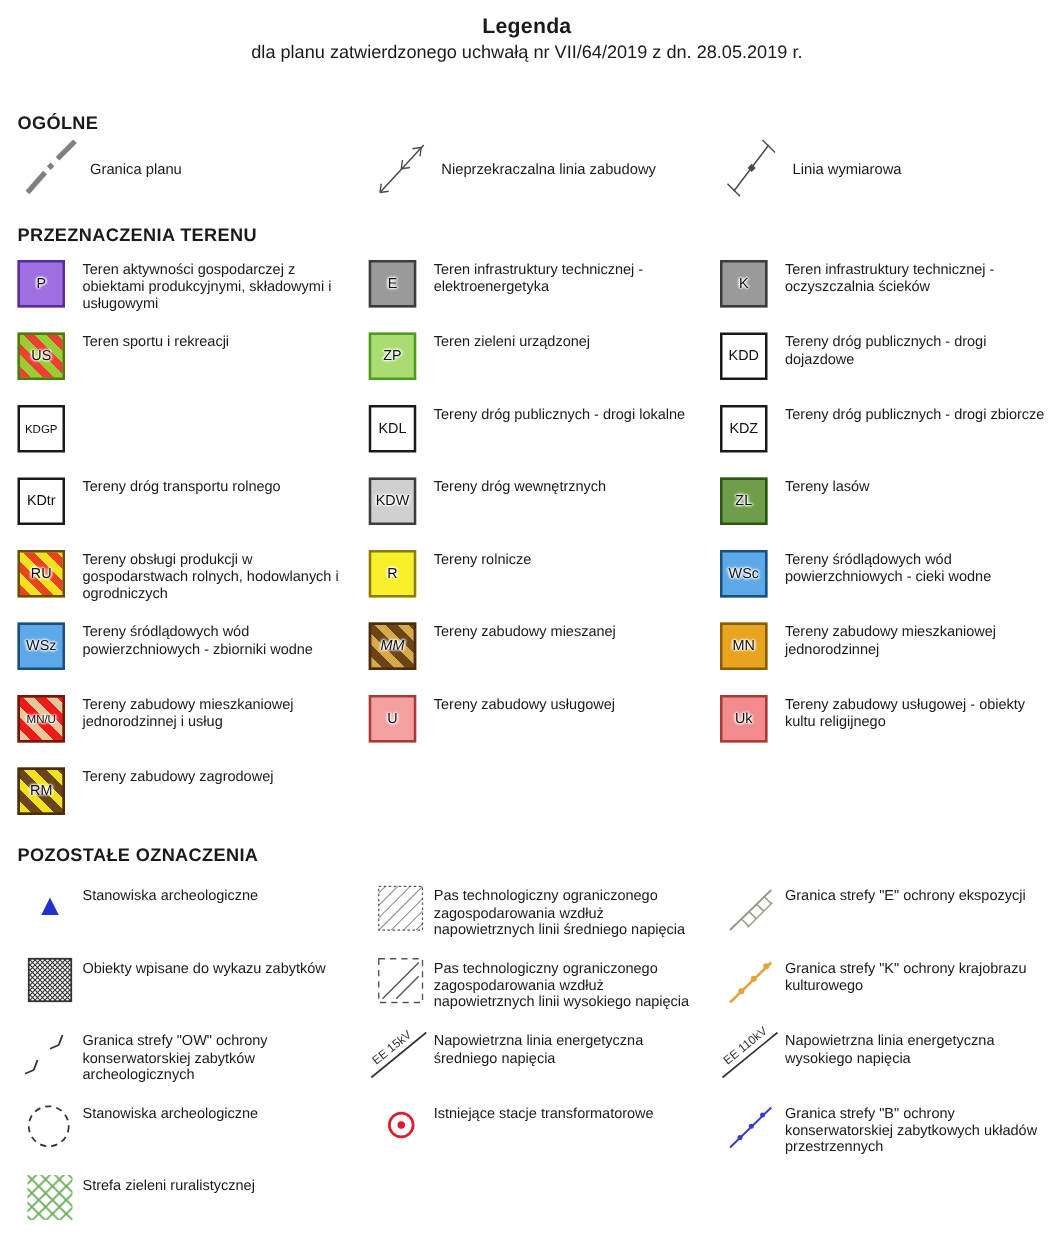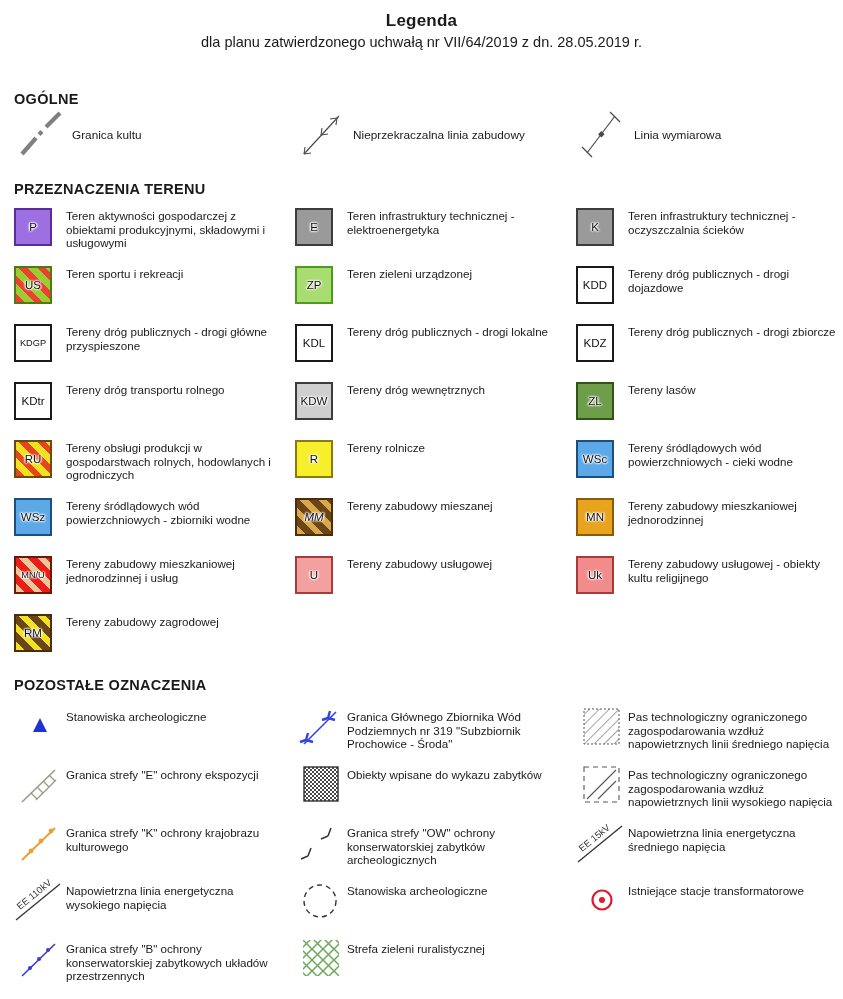--- a/index.html
+++ b/index.html
@@ -105,21 +105,21 @@
   <div class="grid row-ogolne">
 
     <div class="cell">
       <div class="sym-wrap">
         <svg width="50" height="46" viewBox="0 0 50 46">
           <line x1="4" y1="42" x2="18" y2="26" stroke="#808080" stroke-width="4.2" stroke-linecap="butt"></line>
           <line x1="21" y1="22.5" x2="24" y2="19.5" stroke="#808080" stroke-width="4.2"></line>
           <line x1="28" y1="15" x2="42" y2="1" stroke="#808080" stroke-width="4.2"></line>
         </svg>
       </div>
-      <div class="cell-label">Granica kultu</div>
+      <div class="cell-label">Granica planu</div>
     </div>
 
     <div class="cell">
       <div class="sym-wrap">
         <svg width="50" height="48" viewBox="0 0 50 48">
           <line x1="5" y1="43" x2="40" y2="5" stroke="#4a4a4a" stroke-width="1.2"></line>
           <path d="M5,43 l7,-1 M5,43 l1,-7" stroke="#4a4a4a" stroke-width="1.1" fill="none"></path>
           <path d="M22,24 l7,-1 M22,24 l1,-7" stroke="#4a4a4a" stroke-width="1.1" fill="none"></path>
           <path d="M38,7 l-1,7 M38,7 l-7,1" stroke="#4a4a4a" stroke-width="1.1" fill="none"></path>
         </svg>
@@ -192,21 +192,20 @@
           </div>
         </div>
         <div class="cell-label">Tereny dróg publicznych - drogi dojazdowe</div>
       </div>
       <div class="cell">
         <div class="sym-wrap">
           <div class="swatch" style="background: rgb(255, 255, 255); border: 2.2px solid rgb(26, 26, 26);">
             <span class="code small">KDGP</span>
           </div>
         </div>
-        <div class="cell-label">Tereny dróg publicznych - drogi główne przyspieszone</div>
       </div>
       <div class="cell">
         <div class="sym-wrap">
           <div class="swatch" style="background: rgb(255, 255, 255); border: 2.2px solid rgb(26, 26, 26);">
             <span class="code">KDL</span>
           </div>
         </div>
         <div class="cell-label">Tereny dróg publicznych - drogi lokalne</div>
       </div>
       <div class="cell">
@@ -327,30 +326,20 @@
 <div class="section" style="margin-top:8px;">
   <div class="section-title">POZOSTAŁE OZNACZENIA</div>
   <div class="grid rowset2" style="margin-top:10px;" id="other-grid">
       <div class="cell">
         <div class="sym-wrap">
           <svg width="40" height="40" viewBox="0 0 40 40">
             <polygon points="20,12 27,26 13,26" fill="#2233cc"></polygon>
           </svg>
         </div>
         <div class="cell-label">Stanowiska archeologiczne</div>
-      </div>
-      <div class="cell">
-        <div class="sym-wrap">
-          <svg width="46" height="44" viewBox="0 0 46 44">
-            <line x1="6" y1="38" x2="38" y2="6" stroke="#3344dd" stroke-width="1.6"></line>
-            <path d="M8,34 l-6,2 M8,34 l2,-7 M8,34 l7,2" stroke="#3344dd" stroke-width="2.4" fill="none"></path>
-            <path d="M30,12 l-6,2 M30,12 l2,-7 M30,12 l7,2" stroke="#3344dd" stroke-width="2.4" fill="none"></path>
-          </svg>
-        </div>
-        <div class="cell-label">Granica Głównego Zbiornika Wód Podziemnych nr 319 "Subzbiornik Prochowice - Środa"</div>
       </div>
       <div class="cell">
         <div class="sym-wrap">
           <svg width="40" height="42" viewBox="0 0 40 42">
             <defs>
               <pattern id="mvp" width="7" height="7" patternTransform="rotate(45)" patternUnits="userSpaceOnUse">
                 <line x1="0" y1="0" x2="0" y2="7" stroke="#555555" stroke-width="1.1"></line>
               </pattern>
             </defs>
             <rect x="2" y="3" width="35" height="35" fill="url(#mvp)" stroke="#555555" stroke-width="1" stroke-dasharray="2,2"></rect>

